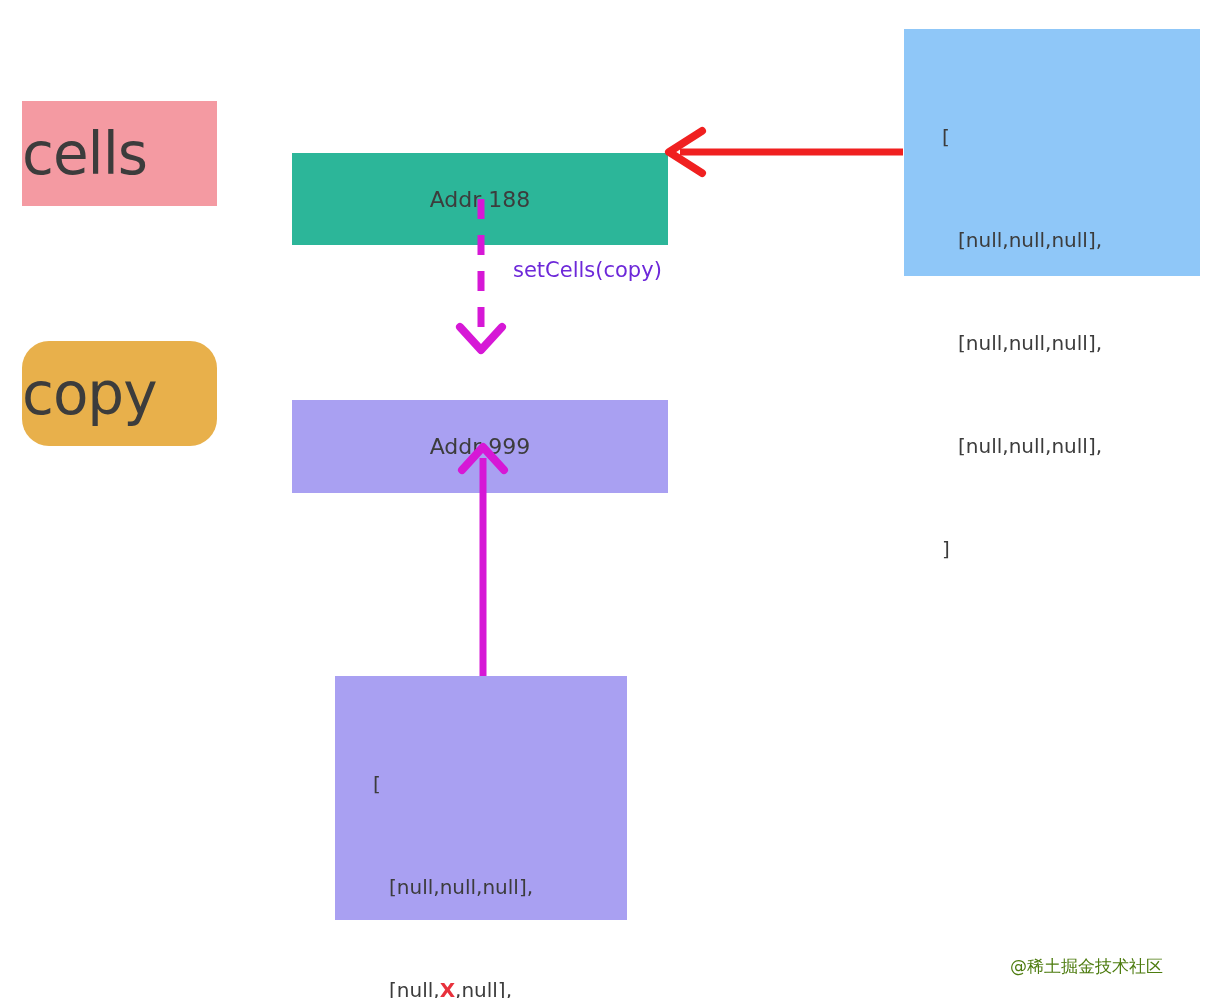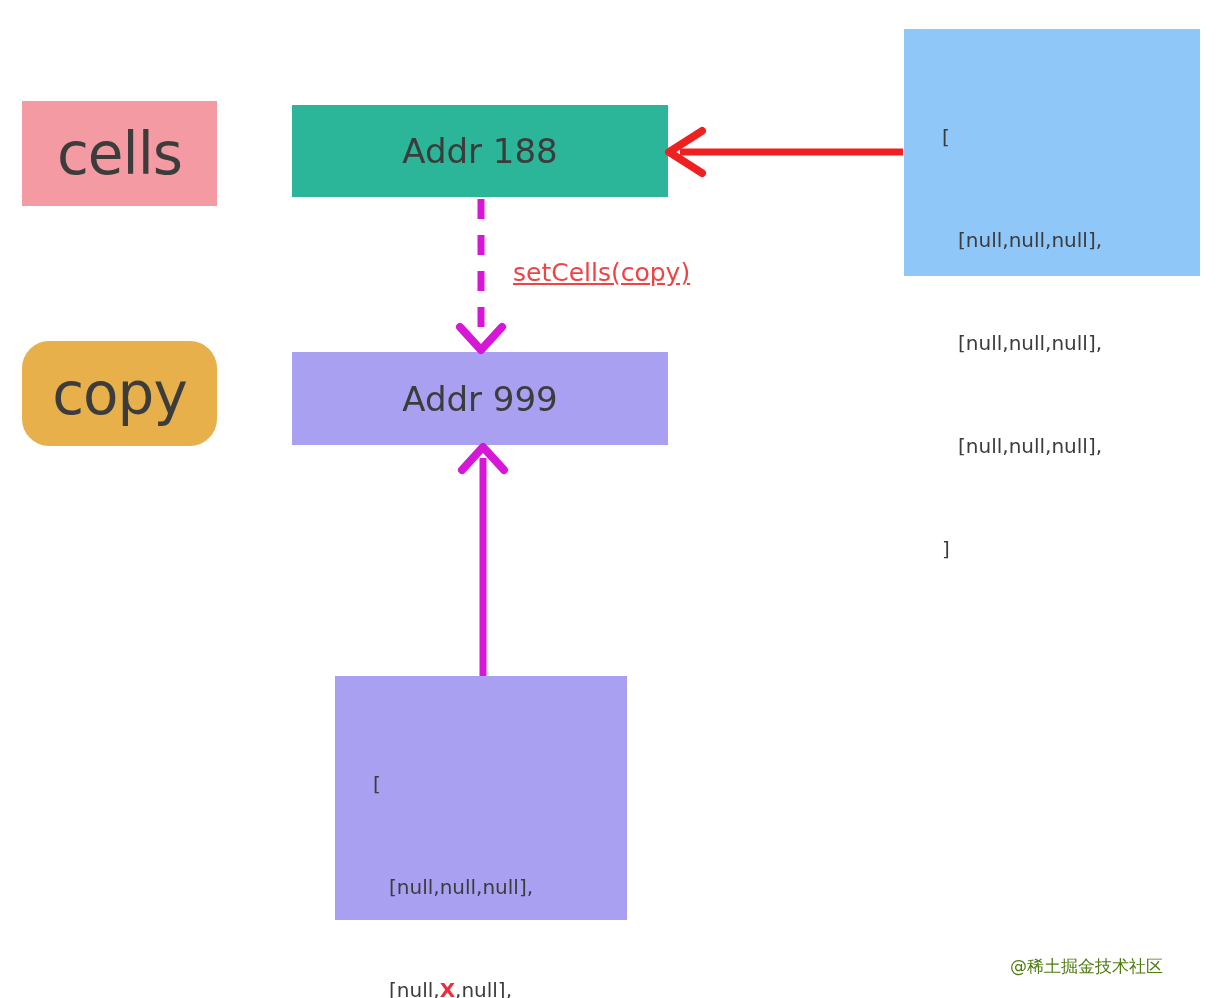--- a/index.html
+++ b/index.html
@@ -15,50 +15,49 @@
     overflow: hidden;
     font-family: "DejaVu Sans", "Liberation Sans", sans-serif;
   }
   .box {
     position: absolute;
     box-sizing: border-box;
   }
   .label-box {
     display: flex;
     align-items: center;
-    justify-content: center;
     font-size: 58px;
     color: #3c3c3c;
     letter-spacing: -1px;
   }
   .addr-box {
     display: flex;
     align-items: center;
     justify-content: center;
-    font-size: 34px;
+    font-size: 22px;
     color: #3c3c3c;
+    margin-top: 48px;
   }
   .code-box {
     padding: 22px 0 0 38px;
     font-size: 20px;
     line-height: 1.72;
     color: #3c3c3c;
     white-space: pre;
   }
   .code-line {
     display: block;
   }
   .indent1 { padding-left: 16px; }
   .xmark { color: #e8313c; font-weight: 700; }
   .edge-label {
     position: absolute;
-    font-size: 25px;
-    color: #ef4444;
+    font-size: 21px;
+    color: #6d28d9;
     white-space: nowrap;
-    text-decoration: underline;
   }
   .watermark {
     position: absolute;
     font-size: 17px;
     color: #4d7c0f;
     white-space: nowrap;
     font-family: "DejaVu Sans", "Liberation Sans", sans-serif;
   }
   svg.overlay {
     position: absolute;

